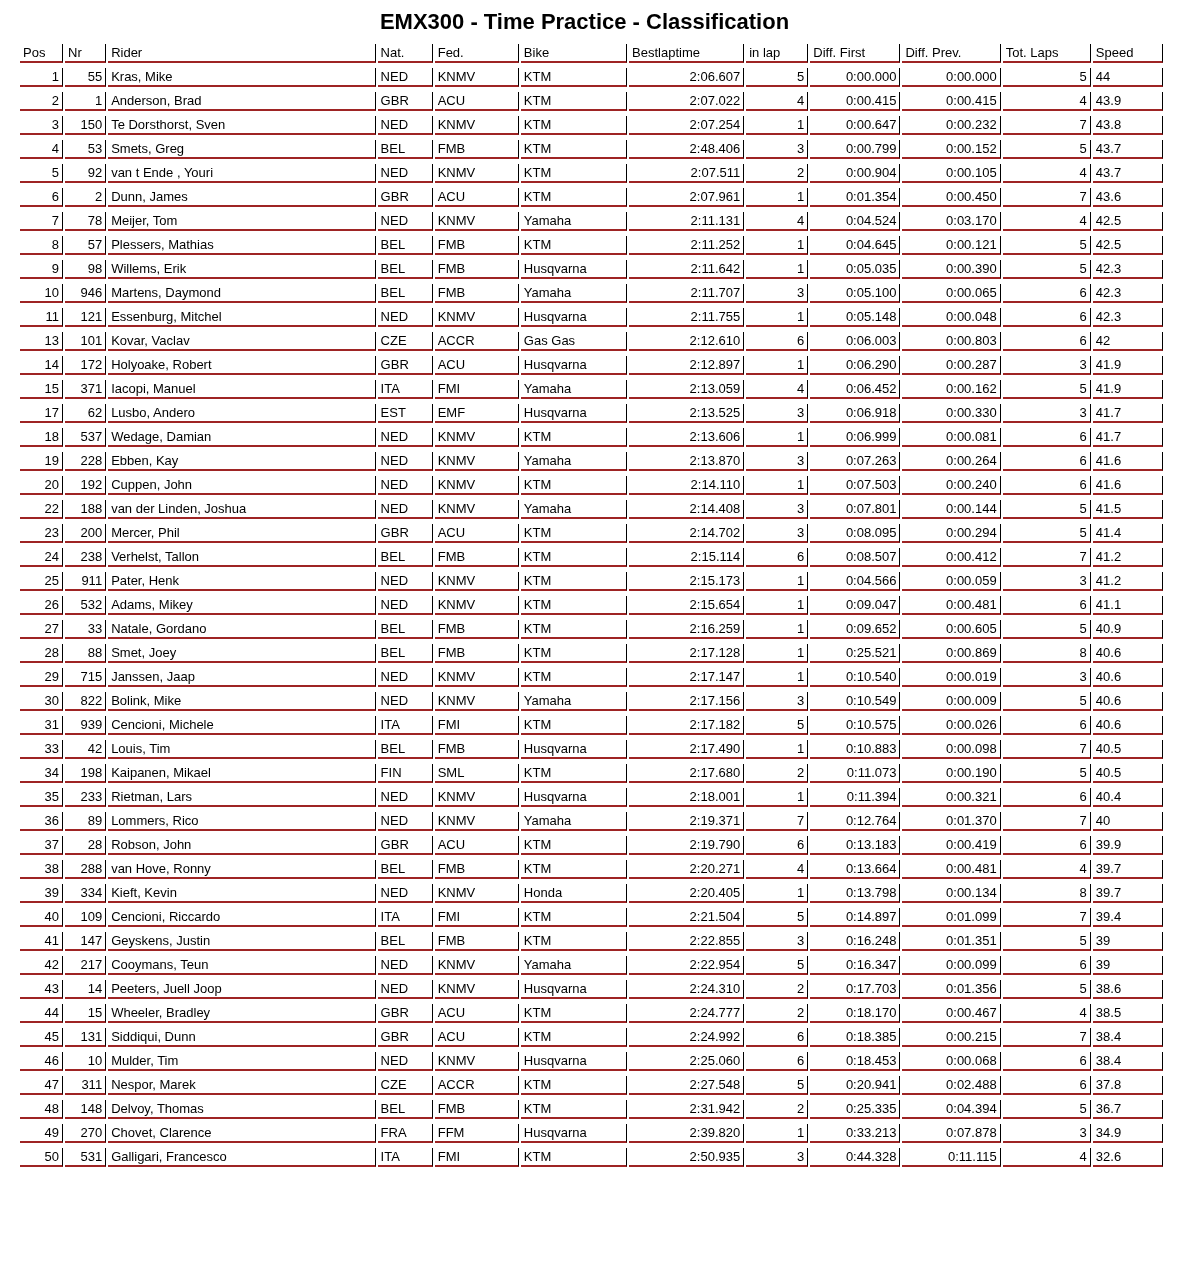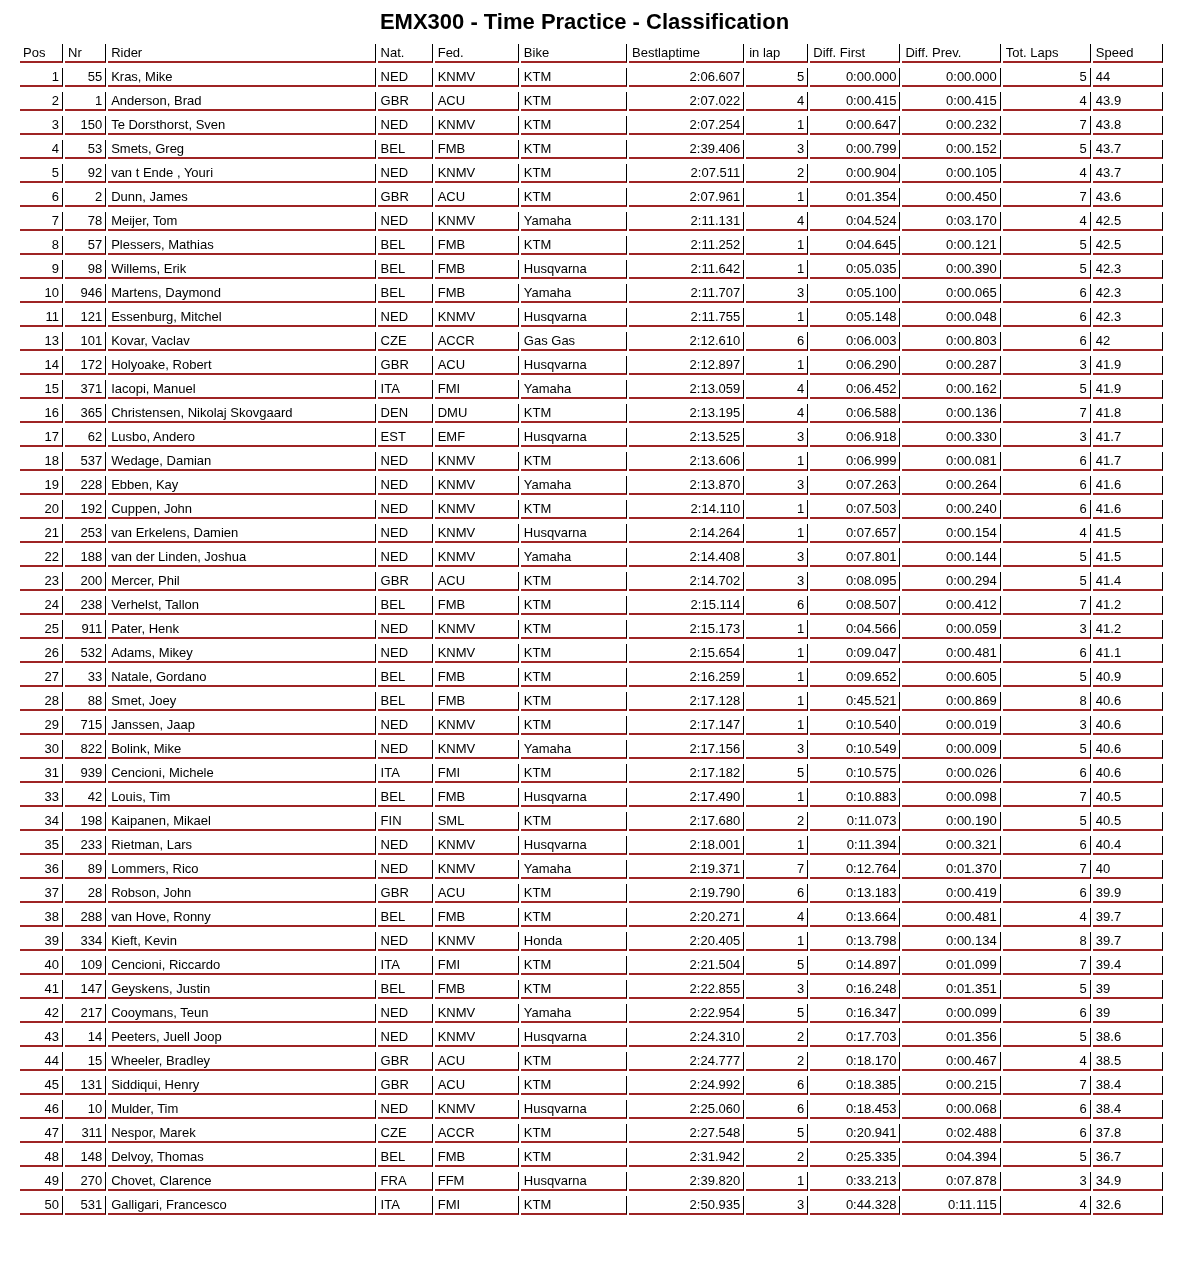--- a/index.html
+++ b/index.html
@@ -133,21 +133,21 @@
           <td class="ar">7</td>
           <td class="al">43.8</td>
         </tr>
         <tr>
           <td class="ar">4</td>
           <td class="ar">53</td>
           <td class="al">Smets, Greg</td>
           <td class="al">BEL</td>
           <td class="al">FMB</td>
           <td class="al">KTM</td>
-          <td class="ar">2:39.406</td>
+          <td class="ar">2:48.406</td>
           <td class="ar">3</td>
           <td class="ar">0:00.799</td>
           <td class="ar">0:00.152</td>
           <td class="ar">5</td>
           <td class="al">43.7</td>
         </tr>
         <tr>
           <td class="ar">5</td>
           <td class="ar">92</td>
           <td class="al">van t Ende , Youri</td>
@@ -281,34 +281,20 @@
           <td class="al">FMI</td>
           <td class="al">Yamaha</td>
           <td class="ar">2:13.059</td>
           <td class="ar">4</td>
           <td class="ar">0:06.452</td>
           <td class="ar">0:00.162</td>
           <td class="ar">5</td>
           <td class="al">41.9</td>
         </tr>
         <tr>
-          <td class="ar">16</td>
-          <td class="ar">365</td>
-          <td class="al">Christensen, Nikolaj Skovgaard</td>
-          <td class="al">DEN</td>
-          <td class="al">DMU</td>
-          <td class="al">KTM</td>
-          <td class="ar">2:13.195</td>
-          <td class="ar">4</td>
-          <td class="ar">0:06.588</td>
-          <td class="ar">0:00.136</td>
-          <td class="ar">7</td>
-          <td class="al">41.8</td>
-        </tr>
-        <tr>
           <td class="ar">17</td>
           <td class="ar">62</td>
           <td class="al">Lusbo, Andero</td>
           <td class="al">EST</td>
           <td class="al">EMF</td>
           <td class="al">Husqvarna</td>
           <td class="ar">2:13.525</td>
           <td class="ar">3</td>
           <td class="ar">0:06.918</td>
           <td class="ar">0:00.330</td>
@@ -351,34 +337,20 @@
           <td class="al">KNMV</td>
           <td class="al">KTM</td>
           <td class="ar">2:14.110</td>
           <td class="ar">1</td>
           <td class="ar">0:07.503</td>
           <td class="ar">0:00.240</td>
           <td class="ar">6</td>
           <td class="al">41.6</td>
         </tr>
         <tr>
-          <td class="ar">21</td>
-          <td class="ar">253</td>
-          <td class="al">van Erkelens, Damien</td>
-          <td class="al">NED</td>
-          <td class="al">KNMV</td>
-          <td class="al">Husqvarna</td>
-          <td class="ar">2:14.264</td>
-          <td class="ar">1</td>
-          <td class="ar">0:07.657</td>
-          <td class="ar">0:00.154</td>
-          <td class="ar">4</td>
-          <td class="al">41.5</td>
-        </tr>
-        <tr>
           <td class="ar">22</td>
           <td class="ar">188</td>
           <td class="al">van der Linden, Joshua</td>
           <td class="al">NED</td>
           <td class="al">KNMV</td>
           <td class="al">Yamaha</td>
           <td class="ar">2:14.408</td>
           <td class="ar">3</td>
           <td class="ar">0:07.801</td>
           <td class="ar">0:00.144</td>
@@ -457,21 +429,21 @@
         </tr>
         <tr>
           <td class="ar">28</td>
           <td class="ar">88</td>
           <td class="al">Smet, Joey</td>
           <td class="al">BEL</td>
           <td class="al">FMB</td>
           <td class="al">KTM</td>
           <td class="ar">2:17.128</td>
           <td class="ar">1</td>
-          <td class="ar">0:45.521</td>
+          <td class="ar">0:25.521</td>
           <td class="ar">0:00.869</td>
           <td class="ar">8</td>
           <td class="al">40.6</td>
         </tr>
         <tr>
           <td class="ar">29</td>
           <td class="ar">715</td>
           <td class="al">Janssen, Jaap</td>
           <td class="al">NED</td>
           <td class="al">KNMV</td>
@@ -675,21 +647,21 @@
           <td class="ar">2:24.777</td>
           <td class="ar">2</td>
           <td class="ar">0:18.170</td>
           <td class="ar">0:00.467</td>
           <td class="ar">4</td>
           <td class="al">38.5</td>
         </tr>
         <tr>
           <td class="ar">45</td>
           <td class="ar">131</td>
-          <td class="al">Siddiqui, Henry</td>
+          <td class="al">Siddiqui, Dunn</td>
           <td class="al">GBR</td>
           <td class="al">ACU</td>
           <td class="al">KTM</td>
           <td class="ar">2:24.992</td>
           <td class="ar">6</td>
           <td class="ar">0:18.385</td>
           <td class="ar">0:00.215</td>
           <td class="ar">7</td>
           <td class="al">38.4</td>
         </tr>

